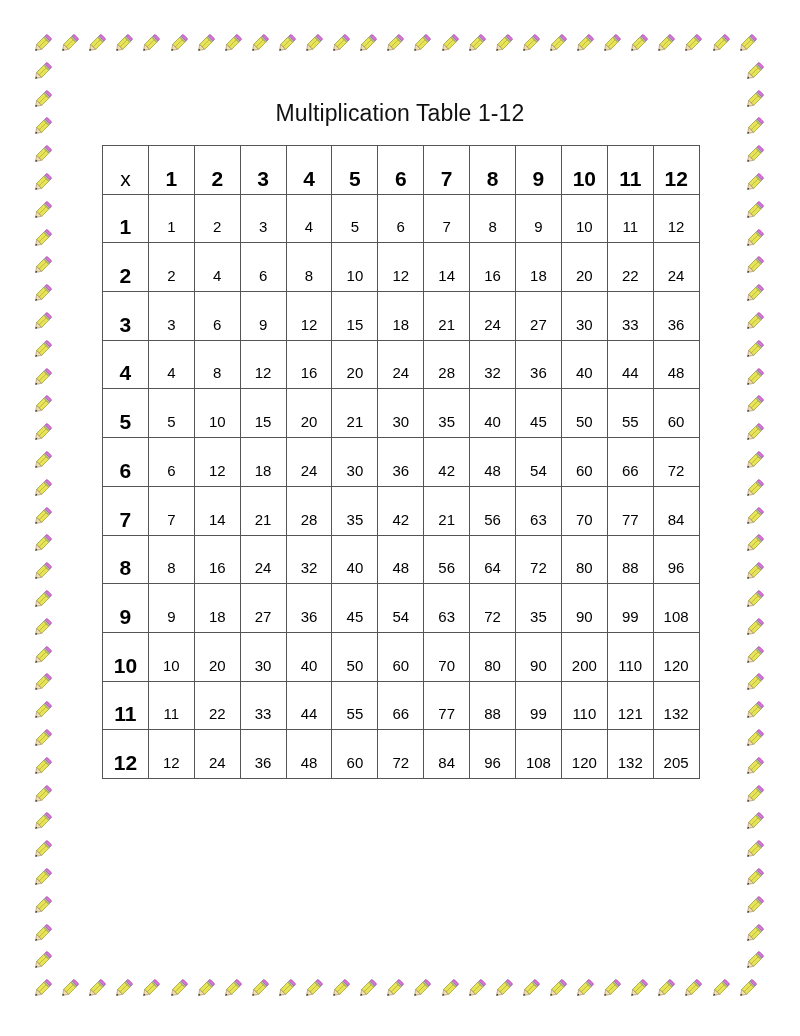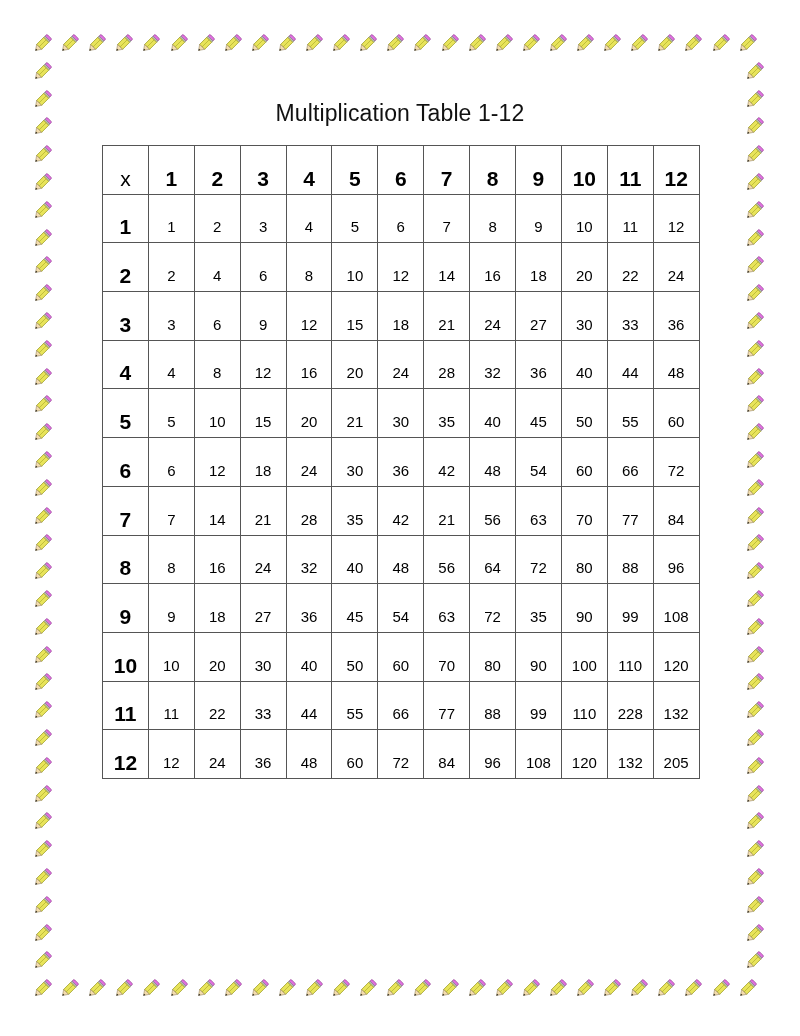--- a/index.html
+++ b/index.html
@@ -1381,37 +1381,37 @@
         <td class="hdr">10</td>
         <td>10</td>
         <td>20</td>
         <td>30</td>
         <td>40</td>
         <td>50</td>
         <td>60</td>
         <td>70</td>
         <td>80</td>
         <td>90</td>
-        <td>100</td>
+        <td>200</td>
         <td>110</td>
         <td>120</td>
       </tr>
       <tr>
         <td class="hdr">11</td>
         <td>11</td>
         <td>22</td>
         <td>33</td>
         <td>44</td>
         <td>55</td>
         <td>66</td>
         <td>77</td>
         <td>88</td>
         <td>99</td>
         <td>110</td>
-        <td>228</td>
+        <td>121</td>
         <td>132</td>
       </tr>
       <tr>
         <td class="hdr">12</td>
         <td>12</td>
         <td>24</td>
         <td>36</td>
         <td>48</td>
         <td>60</td>
         <td>72</td>

